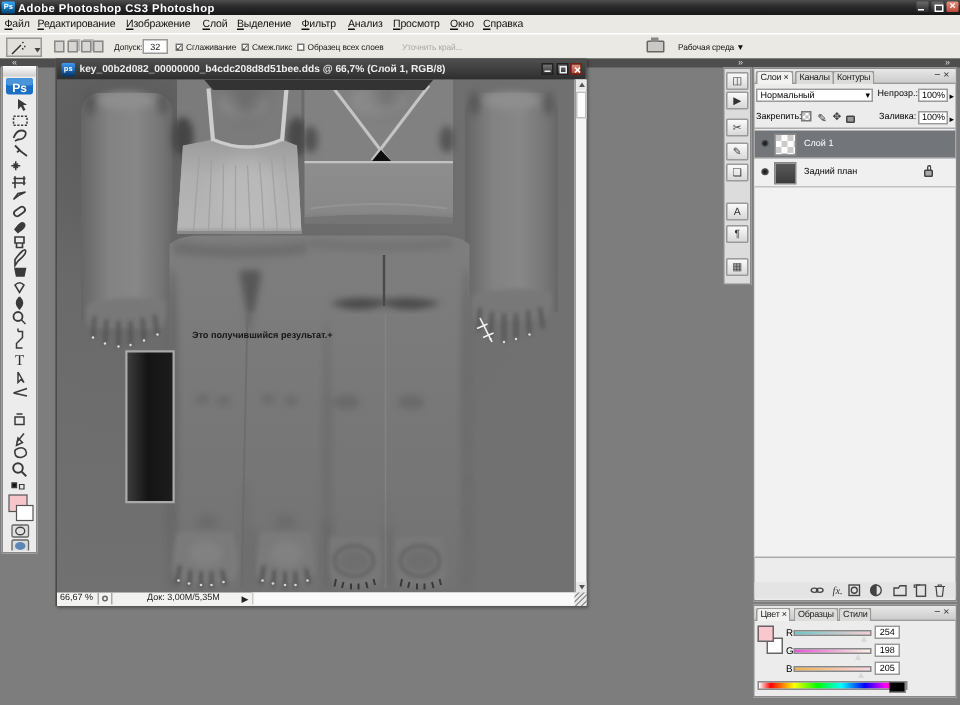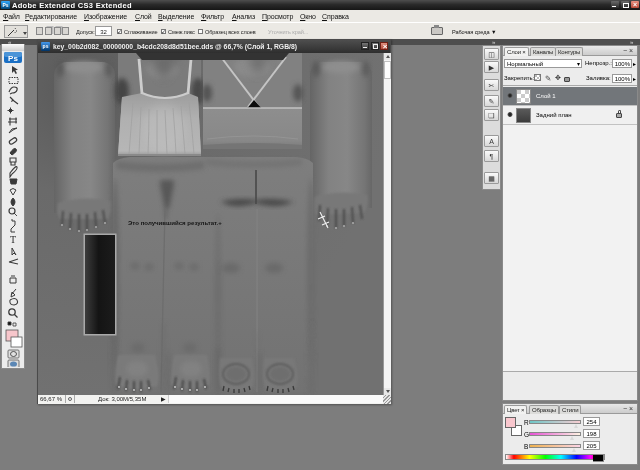--- a/index.html
+++ b/index.html
@@ -61,21 +61,21 @@
 #lyr-bottom{position:absolute;left:0;bottom:1px;width:134px;height:11px;background:#e4e4e4;font-size:7px;color:#333;}
 
 #colorpanel{left:502px;top:403px;width:136px;height:62px;background:#ececec;border:1px solid #8a8a8a;}
 .slider{position:absolute;height:4px;border:1px solid #888;}
 .cval{position:absolute;width:17px;height:9px;background:#fff;border:1px solid #999;font-size:6px;text-align:center;line-height:9px;}
 #rainbow{position:absolute;left:2px;top:50px;width:100px;height:6px;background:linear-gradient(90deg,#fff,#f00 8%,#ff0 24%,#0f0 40%,#0ff 56%,#00f 72%,#f0f 86%,#f00 97%);border:1px solid #888;}
 </style></head>
 <body>
 <div class="abs" id="titlebar"></div>
 <div class="abs" id="psicon">Ps</div>
-<div class="abs" id="title-text">Adobe Extended CS3 Extended</div>
+<div class="abs" id="title-text">Adobe Photoshop CS3 Photoshop</div>
 <div class="abs wbtn" id="btn-min"></div>
 <div class="abs wbtn" id="btn-max"></div>
 <div class="abs wbtn" id="btn-close"></div>
 <div class="abs" id="menubar">
 <span style="left:3px;">Файл</span>
 <span style="left:25px;">Редактирование</span>
 <span style="left:84px;">Изображение</span>
 <span style="left:135px;">Слой</span>
 <span style="left:158px;">Выделение</span>
 <span style="left:201px;">Фильтр</span>
@@ -466,20 +466,37 @@
   <span style="position:absolute;left:33px;top:6px;">Слой 1</span>
  </div>
  <div class="row" style="top:19px;background:#f0f0f0;height:19px;">
   <div class="eye"></div>
   <div class="thumb" style="background:linear-gradient(#5a5a5a,#3c3c3c);"></div>
   <span style="position:absolute;left:33px;top:6px;">Задний план</span>
   <span style="position:absolute;right:15px;top:7px;width:6px;height:5px;border:1px solid #444;border-radius:1px;background:#aaa;"></span>
         <span style="position:absolute;right:16px;top:4px;width:3px;height:4px;border:1px solid #444;border-bottom:none;border-radius:2px 2px 0 0;"></span>
  </div>
 </div>
+<div id="lyr-bottom">
+<svg width="134" height="11" viewBox="0 0 134 11" xmlns="http://www.w3.org/2000/svg">
+<g stroke="#444" fill="none" stroke-width="0.9">
+<ellipse cx="40" cy="5.5" rx="2.2" ry="1.4"></ellipse>
+          <ellipse cx="43.5" cy="5.5" rx="2.2" ry="1.4"></ellipse>
+<text x="52" y="8" font-size="7" font-style="italic" font-family="Liberation Serif,serif" fill="#333" stroke="none">fx.</text>
+<rect x="63" y="2" width="7" height="7"></rect>
+          <circle cx="66.5" cy="5.5" r="2"></circle>
+<circle cx="81" cy="5.5" r="3.5"></circle>
+          <path d="M81,2 a3.5,3.5 0 0 0 0,7 z" fill="#444"></path>
+<path d="M93,4 l3,0 l1,-1.5 l4,0 l0,6.5 l-8,0 z"></path>
+<rect x="108" y="2" width="6" height="7.5"></rect>
+          <path d="M108,3.5 l-1.5,0 l0,-1.5 l4,0" stroke-width="0.8"></path>
+<path d="M121,3 l5,0 l-0.7,6.5 l-3.6,0 z M120,3 l7,0 M122.5,3 l0,-1 l2,0 l0,1" stroke-width="0.8"></path>
+</g>
+</svg>
+</div>
 </div>
 <div class="abs" id="colorpanel">
 <div class="ptabs">
  <div class="ptab act" style="left:1px;">Цвет ×</div>
  <div class="ptab" style="left:26px;">Образцы</div>
  <div class="ptab" style="left:56px;">Стили</div>
  <div style="position:absolute;right:4px;top:1px;font-size:7px;color:#333;">− ×</div>
 </div>
 <div style="position:absolute;left:2px;top:13px;width:11px;height:11px;background:#f9c7ce;border:1px solid #666;z-index:2;"></div>
 <div style="position:absolute;left:8px;top:21px;width:11px;height:11px;background:#fff;border:1px solid #666;"></div>

